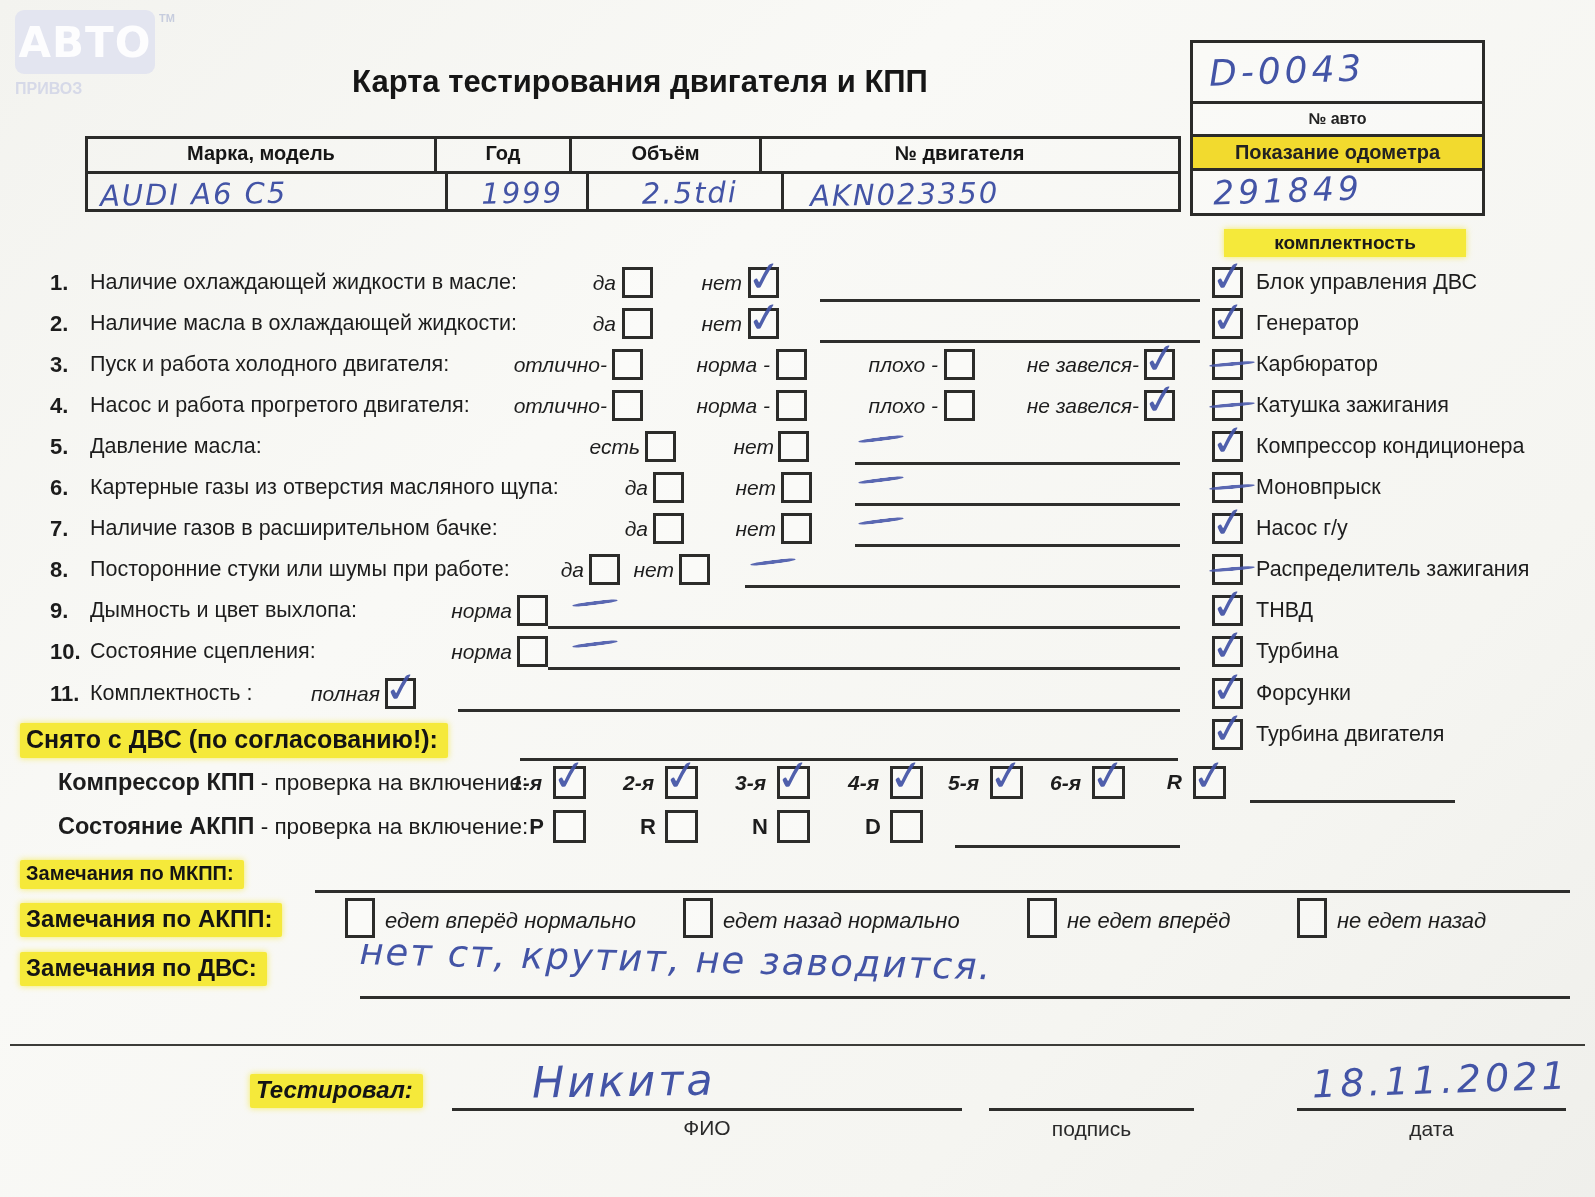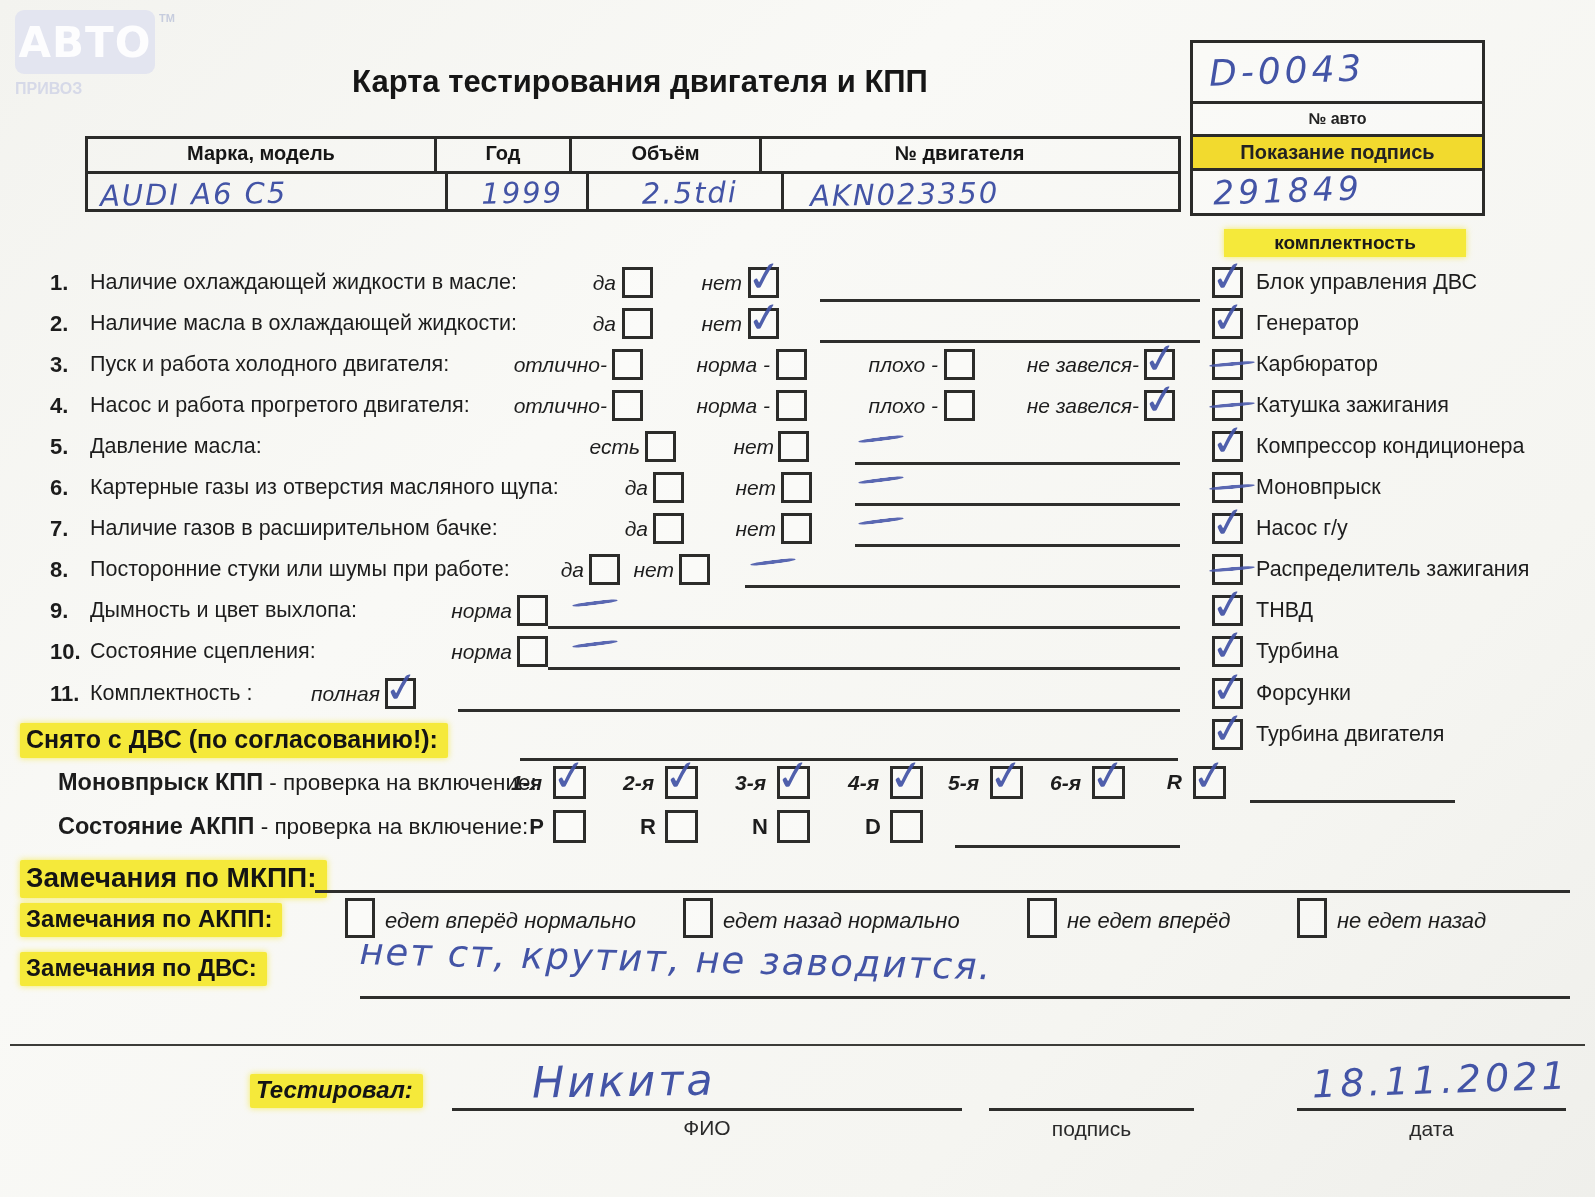--- a/index.html
+++ b/index.html
@@ -78,21 +78,21 @@
     <span>ПРИВОЗ</span>
   </div>
 
   <div class="title">Карта тестирования двигателя  и КПП</div>
 
   <div class="carbox">
     <div class="r1">
       <span class="carhw" style="font-size:36px; display:inline-block; transform:rotate(-2deg);">D-0043</span>
     </div>
     <div class="r2">№ авто</div>
-    <div class="r3">Показание подпись</div>
+    <div class="r3">Показание одометра</div>
     <div class="r4">
       <span class="carhw" style="font-size:33px; display:inline-block; transform:rotate(-2deg);">291849</span>
     </div>
   </div>
 
   <div class="vtable">
     <div class="vrow vhead">
       <div class="vcell" style="width:349px">Марка, модель</div>
       <div class="vcell" style="width:135px">Год</div>
       <div class="vcell" style="width:190px">Объём</div>
@@ -234,21 +234,21 @@
   <div class="opt" style="left:306px; top:682px; width:74px">полная</div>
   <span class="cb mk-check" style="left:385px; top:678px"></span>
   <div class="rule" style="left:458px; top:709px; width:722px"></div>
 
   <div class="sec-label" style="left:20px; top:723px">
     <span class="hl">Снято с ДВС (по согласованию!):</span>
   </div>
   <div class="rule" style="left:520px; top:758px; width:658px"></div>
 
   <div class="kpp-line" style="top:769px">
-    <b>Моновпрыск КПП</b><span> - проверка на включение:</span>
+    <b>Компрессор КПП</b><span> - проверка на включение:</span>
   </div>
   <div class="gear-lbl" style="left:476px; top:771px; width:66px">1-я</div>
   <span class="cb cb-lg mk-check" style="left:553px; top:766px"></span>
   <div class="gear-lbl" style="left:588px; top:771px; width:66px">2-я</div>
   <span class="cb cb-lg mk-check" style="left:665px; top:766px"></span>
   <div class="gear-lbl" style="left:700px; top:771px; width:66px">3-я</div>
   <span class="cb cb-lg mk-check" style="left:777px; top:766px"></span>
   <div class="gear-lbl" style="left:813px; top:771px; width:66px">4-я</div>
   <span class="cb cb-lg mk-check" style="left:890px; top:766px"></span>
   <div class="gear-lbl" style="left:913px; top:771px; width:66px">5-я</div>
@@ -265,21 +265,21 @@
   <div class="pr-lbl" style="left:500px; top:814px; width:44px">P</div>
   <span class="cb cb-lg mk-none" style="left:553px; top:810px"></span>
   <div class="pr-lbl" style="left:612px; top:814px; width:44px">R</div>
   <span class="cb cb-lg mk-none" style="left:665px; top:810px"></span>
   <div class="pr-lbl" style="left:724px; top:814px; width:44px">N</div>
   <span class="cb cb-lg mk-none" style="left:777px; top:810px"></span>
   <div class="pr-lbl" style="left:837px; top:814px; width:44px">D</div>
   <span class="cb cb-lg mk-none" style="left:890px; top:810px"></span>
   <div class="rule" style="left:955px; top:845px; width:225px"></div>
 
-  <div class="sec-label" style="left:20px; top:860px; font-size:28px">
+  <div class="sec-label" style="left:20px; top:860px; font-size:20px">
     <span class="hl">Замечания по МКПП:</span>
   </div>
   <div class="rule" style="left:315px; top:890px; width:1255px"></div>
 
   <div class="sec-label" style="left:20px; top:903px; font-size:24px">
     <span class="hl">Замечания по АКПП:</span>
   </div>
   <span class="cb cb-tall mk-none" style="left:345px; top:898px"></span>
   <div class="rem-opt" style="left:385px; top:908px">едет вперёд нормально</div>
   <span class="cb cb-tall mk-none" style="left:683px; top:898px"></span>

